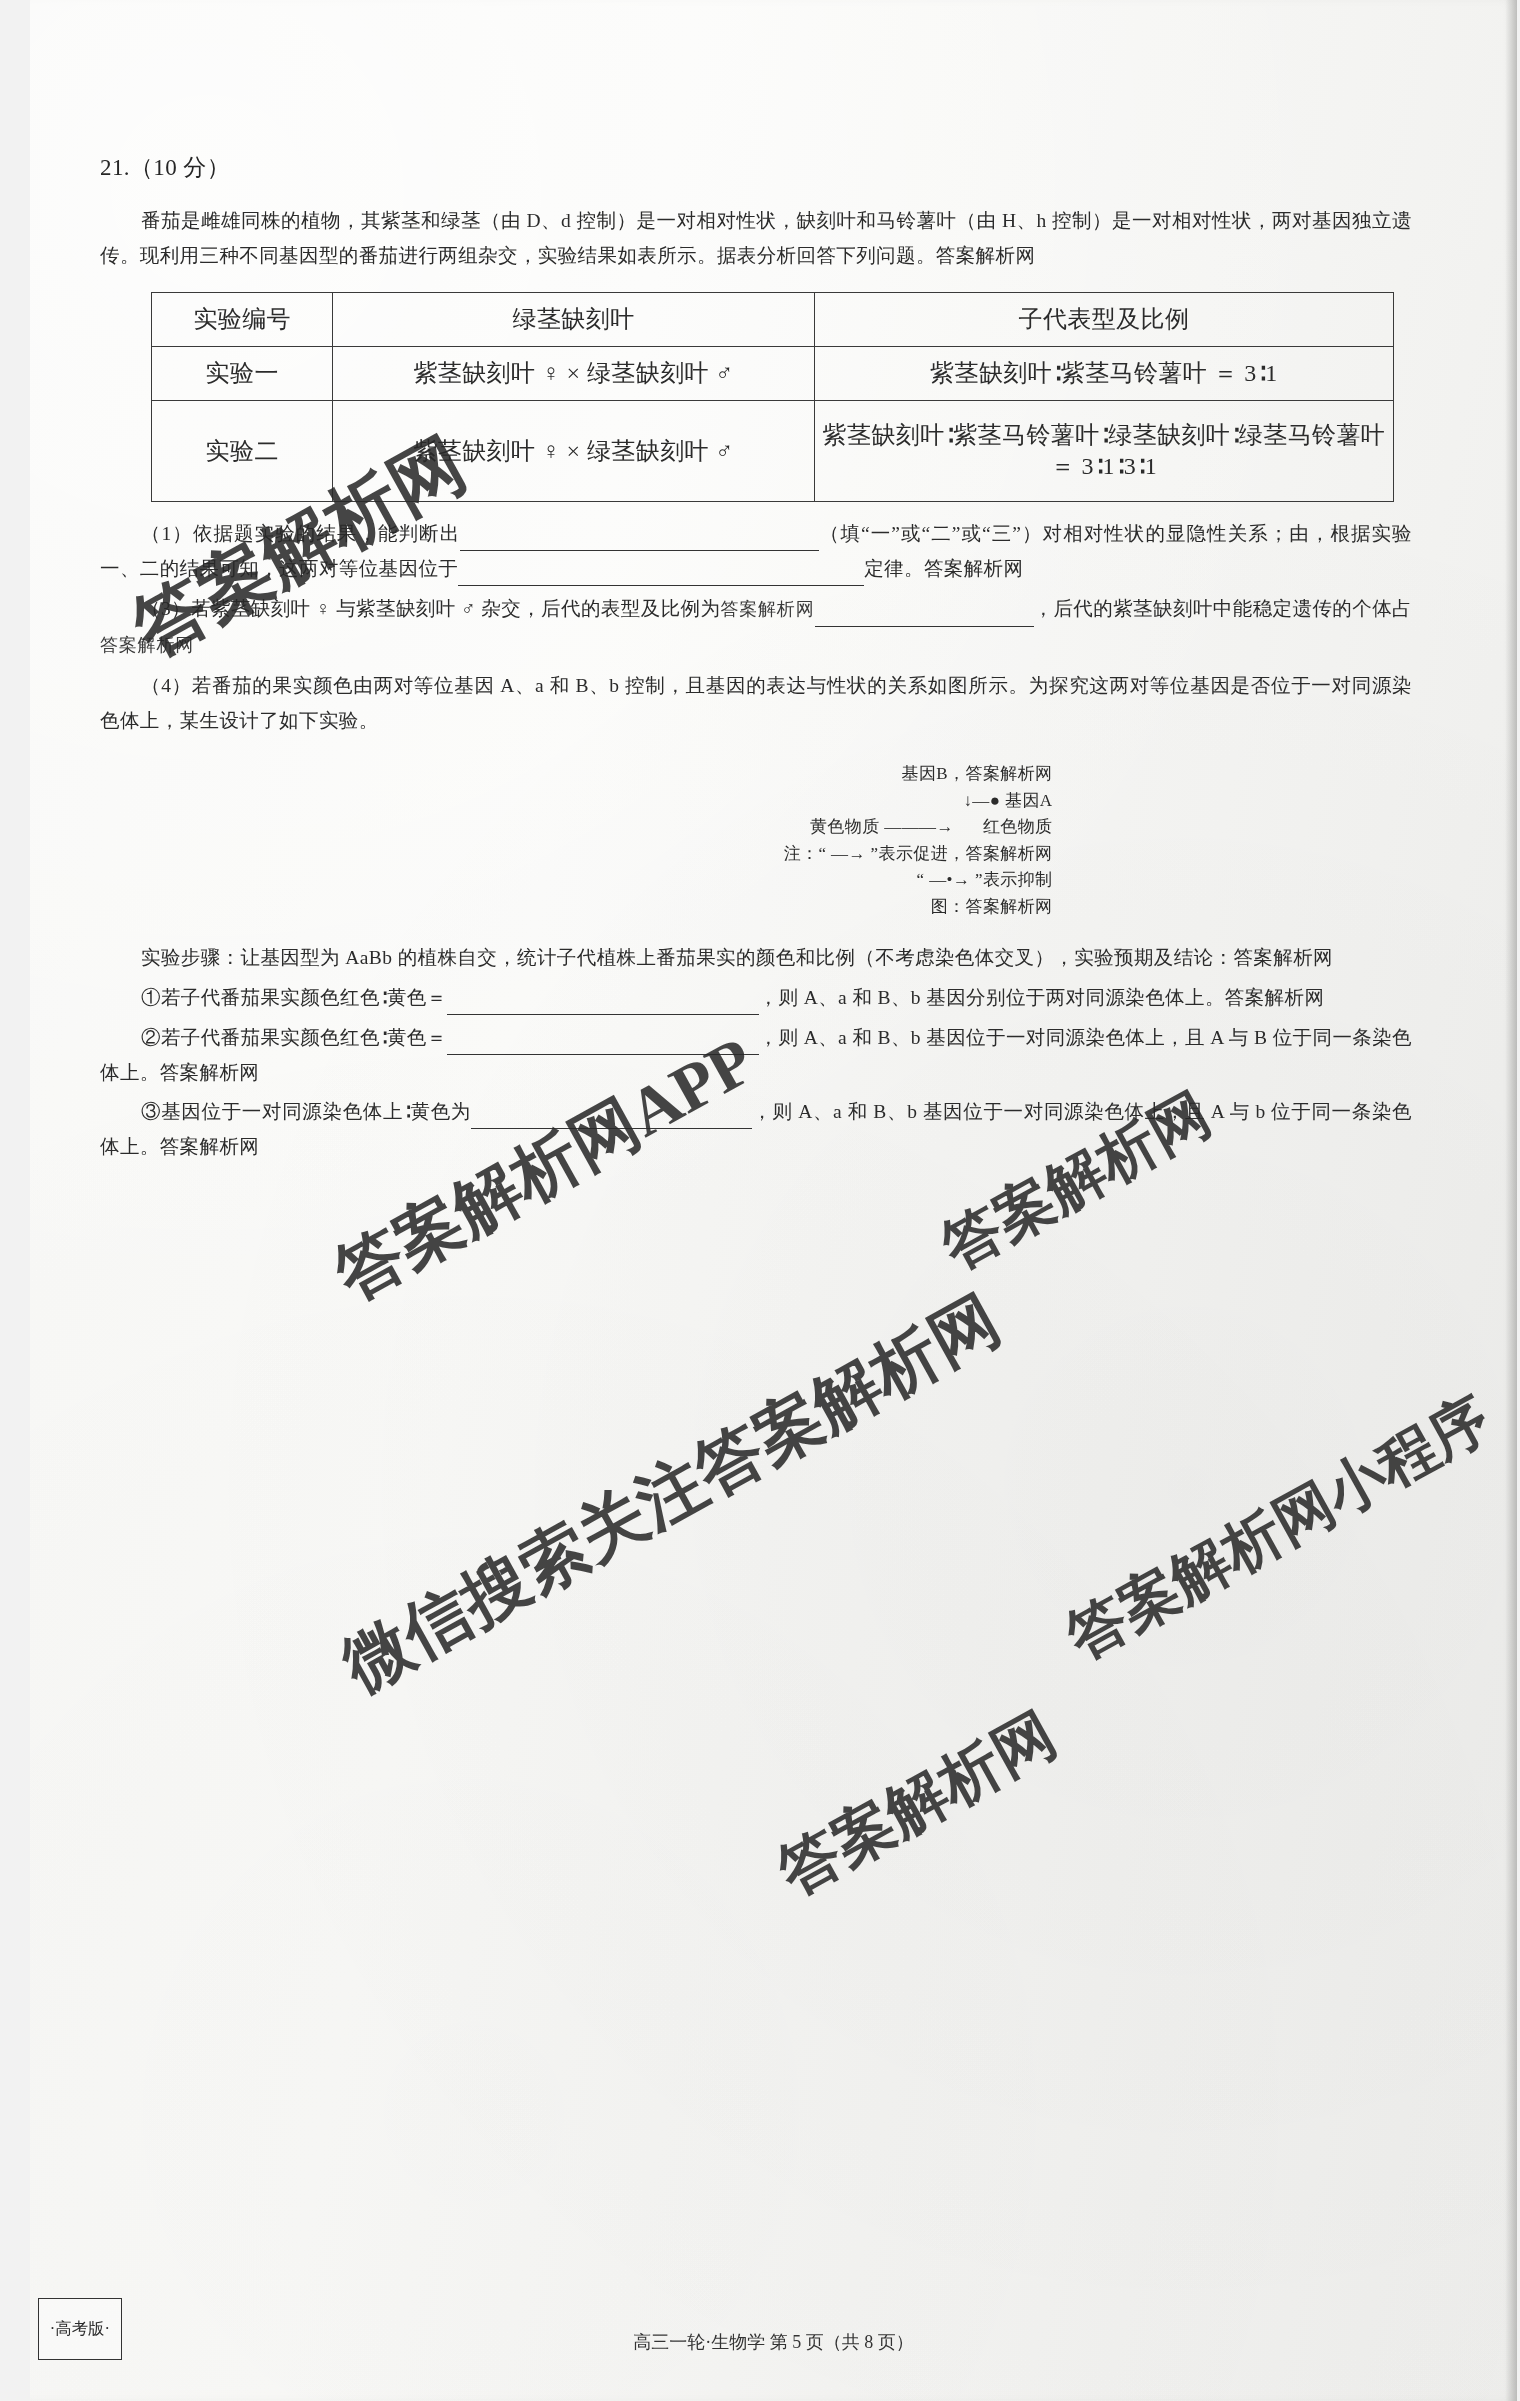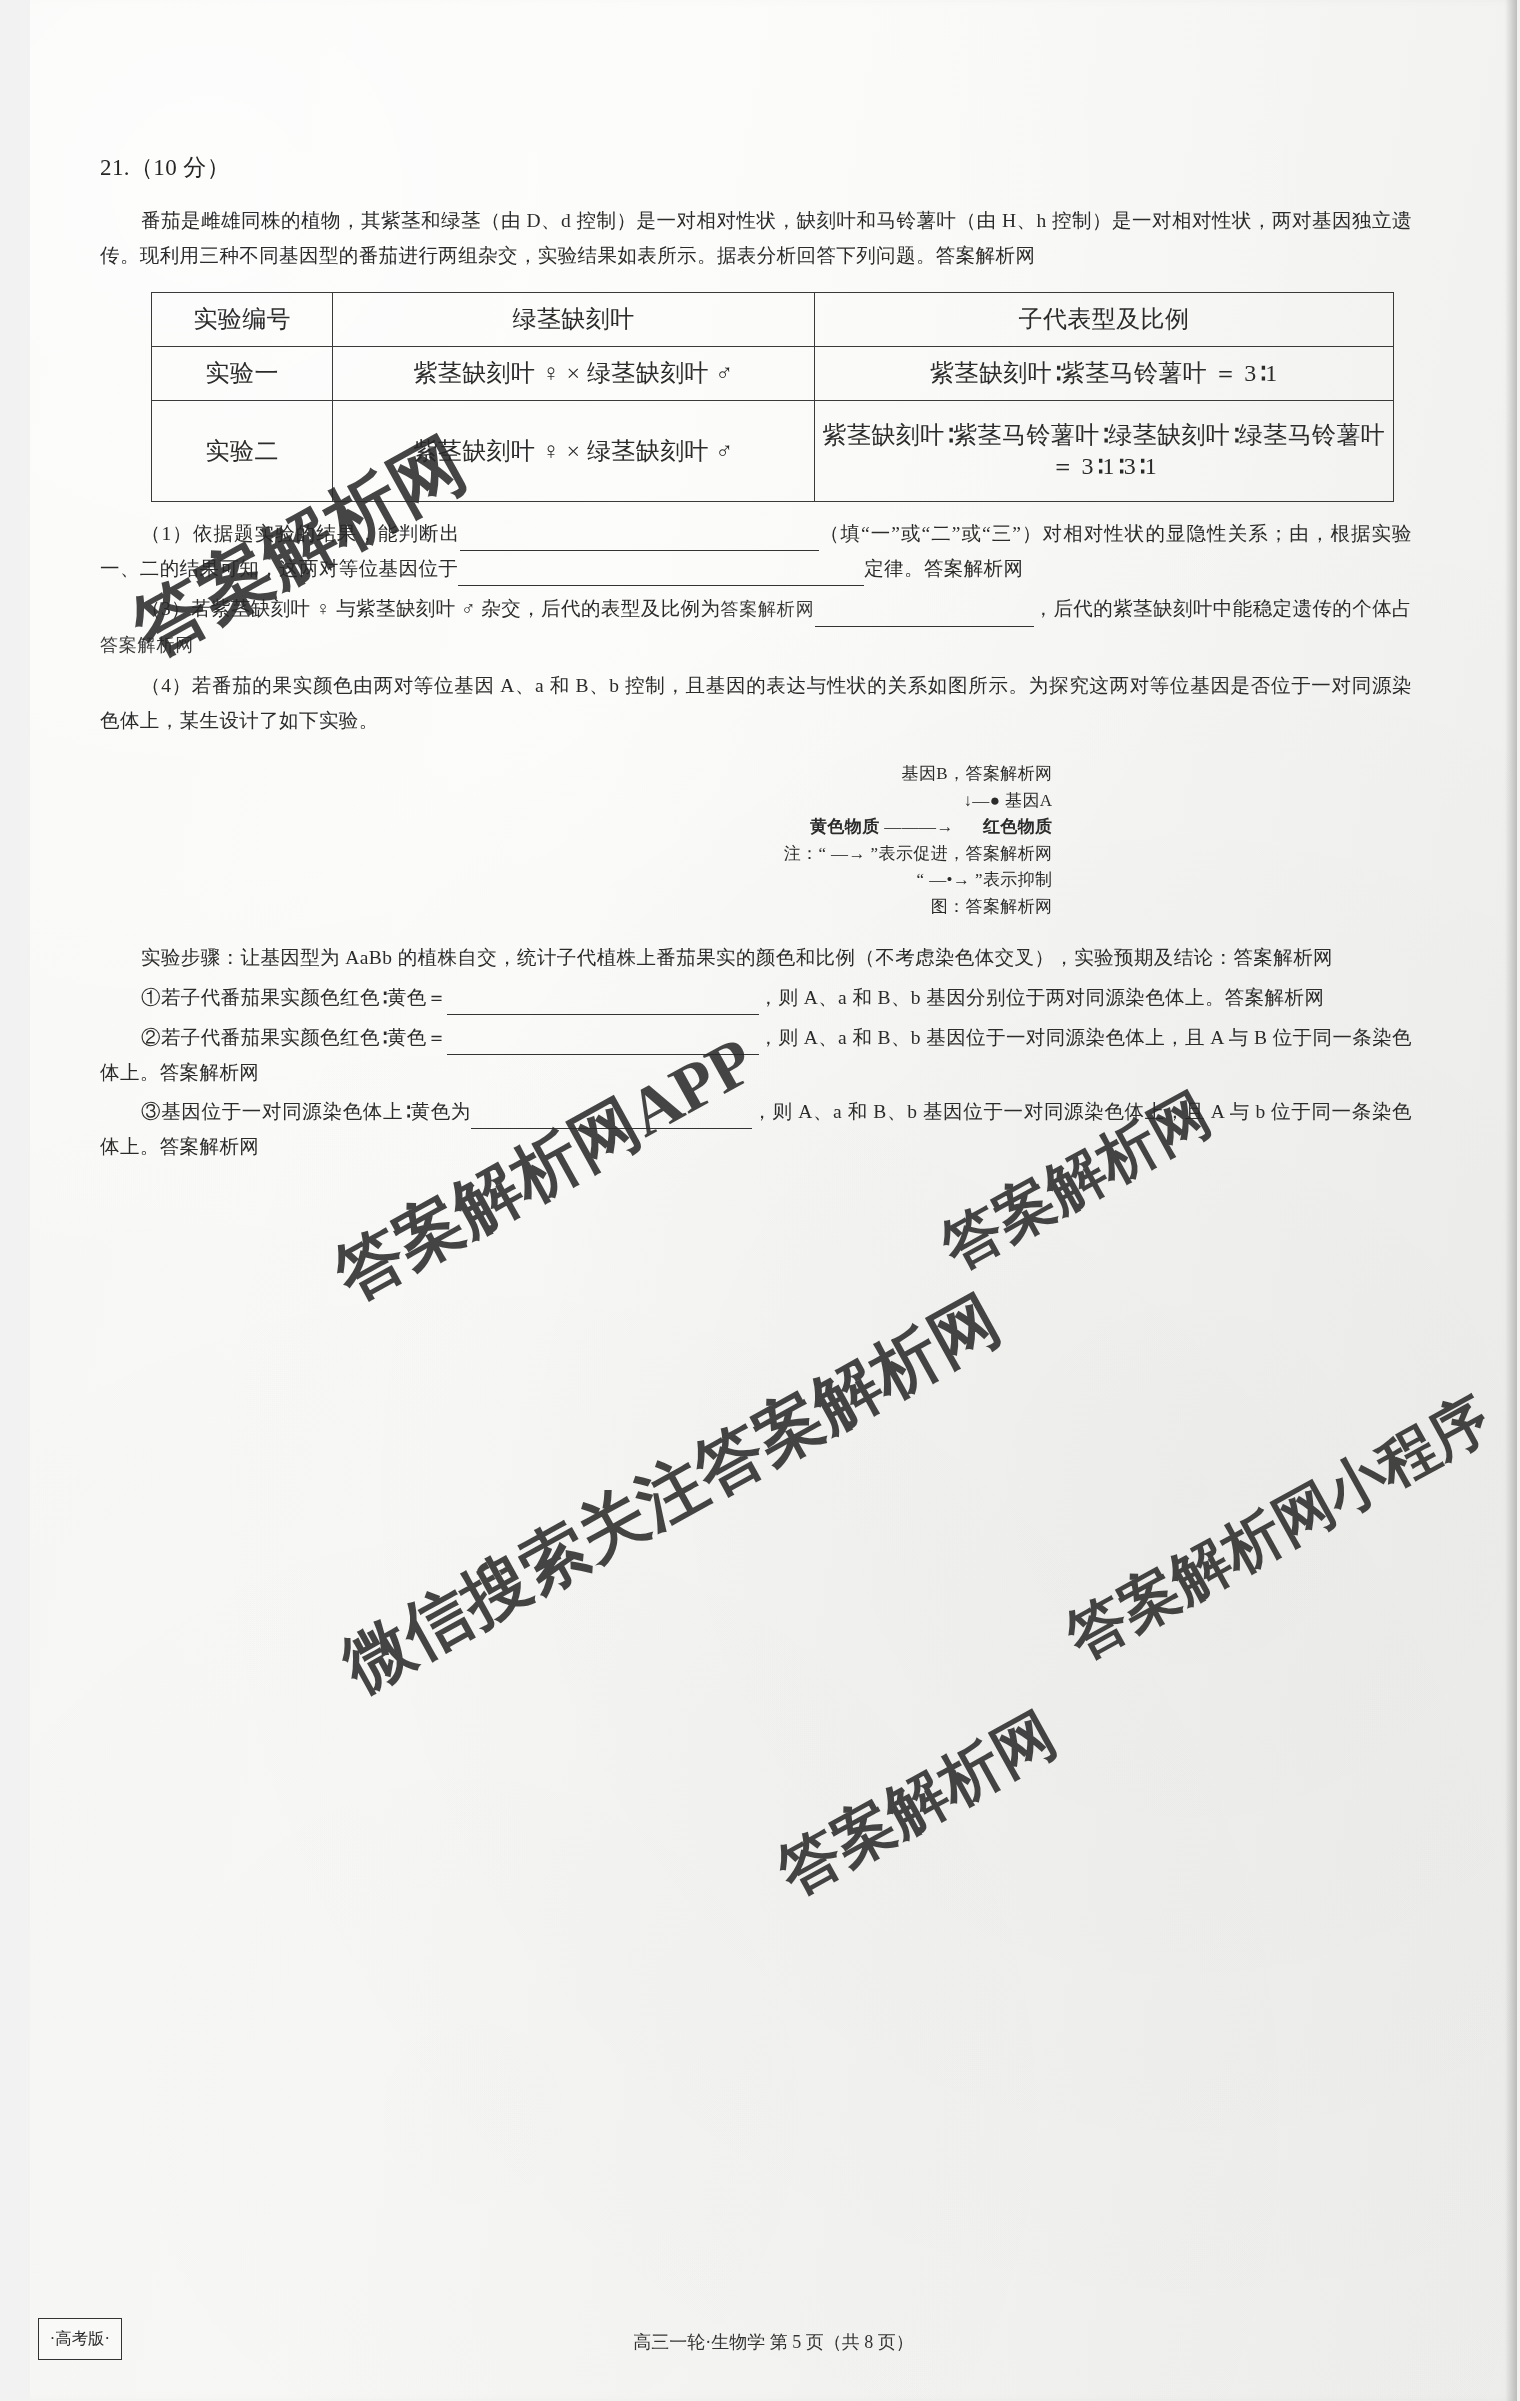--- a/index.html
+++ b/index.html
@@ -123,40 +123,39 @@
     font-size: 17px;
     color: #2b2b2b;
     line-height: 26.5px;
     text-align: right;
   }
   .diagram .d-row { white-space: nowrap; }
 
   .diag-box {
     display: inline-block;
     min-width: 94px;
-    font-weight: bold;
   }
 
   
   .footer {
     position: absolute;
     left: 0;
     bottom: 47px;
     width: 100%;
     text-align: center;
     font-size: 18px;
     color: #333;
     filter: blur(0.7px);
   }
   .corner-tag {
     position: absolute;
     left: 7.8px;
     bottom: 41px;
     border: 1.2px solid #333;
-    padding: 9px 11px;
+    padding: 19px 11px;
     font-size: 16.4px;
     color: #2b2b2b;
     filter: blur(0.7px);
     background: rgba(255,255,255,0.4);
   }
 
   
   .wm {
     position: absolute;
     color: rgba(28,28,28,0.82);

